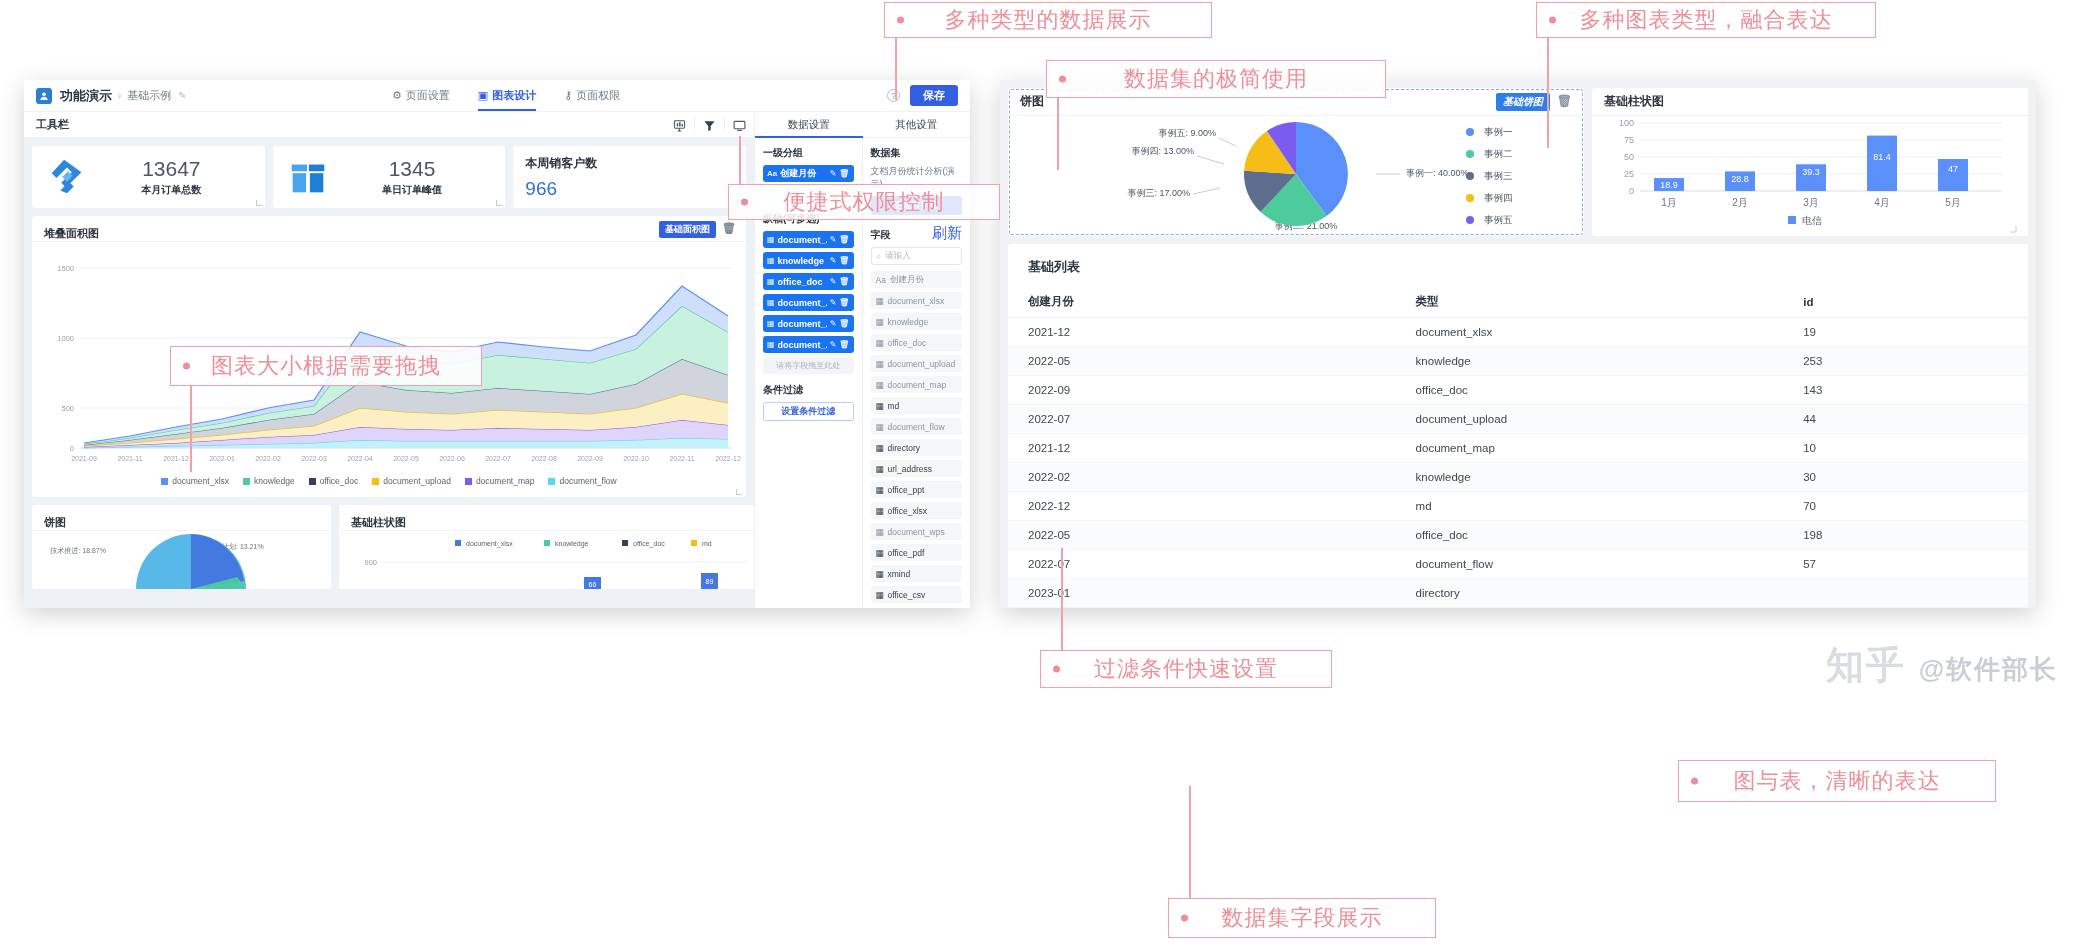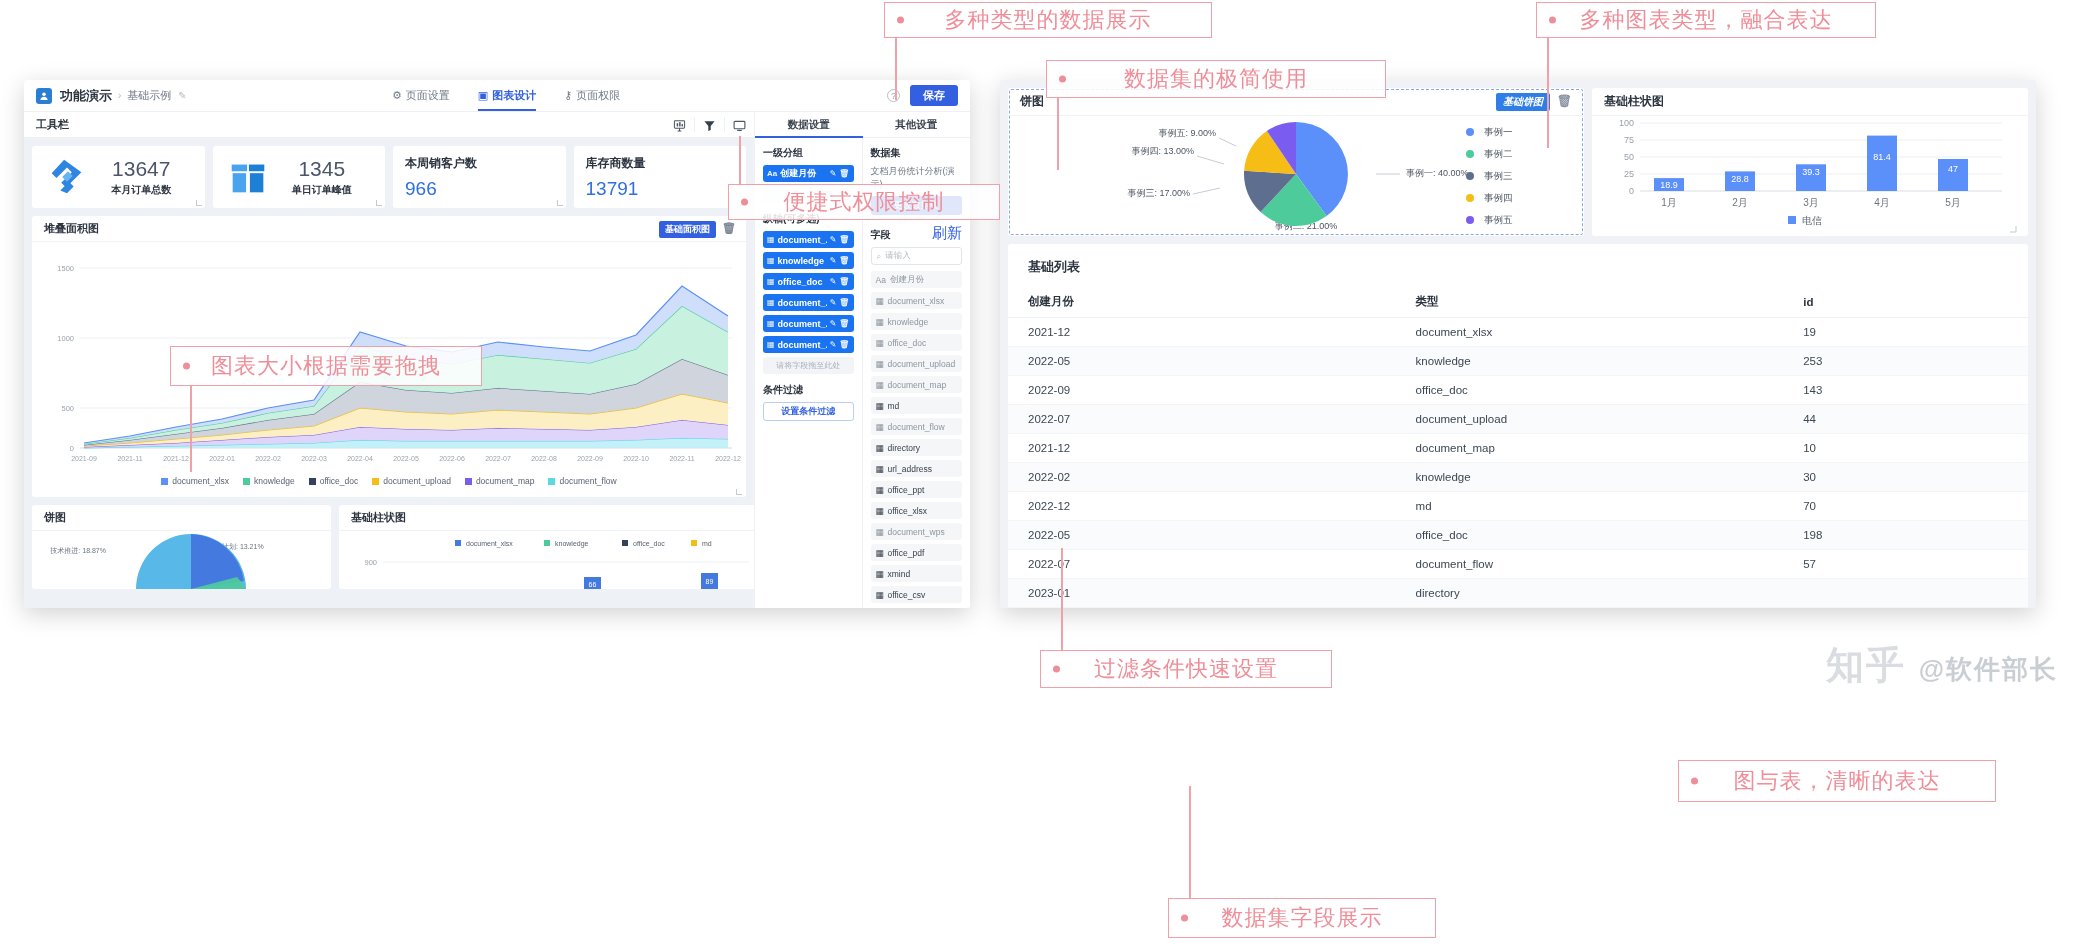--- a/index.html
+++ b/index.html
@@ -112,21 +112,21 @@
   .kpi-num { font-size: 21px; color: #4a5568; font-weight: 300; line-height: 1.1;}
   .kpi-lab { font-size: 10px; color: #2c3440; font-weight: bold; margin-top: 2px;}
   .kpi-b { flex-direction: column; align-items: flex-start; justify-content: center; }
   .kpi-b .t { font-size: 12px; color: #2c3440; font-weight: bold; }
   .kpi-b .v { font-size: 19px; color: #2f6fe0; margin-top: 6px; }
 
   .panel {
     background: #fff; border-radius: 3px; position: relative; margin-bottom: 8px;
   }
   .panel-hd {
-    height: 26px; display: flex; align-items: center; padding: 0 12px;
+    height: 26px; display: flex; align-items: flex-end; padding: 0 12px;
     font-size: 11px; font-weight: bold; color: #2c3440;
     border-bottom: 1px solid #f0f2f5; position: relative;
   }
   .tag-btn {
     position: absolute; right: 30px; top: 5px;
     background: #3360e0; color: #fff; font-size: 9px; font-weight: bold;
     padding: 2px 6px; border-radius: 2px;
   }
   .trash-ic { position: absolute; right: 10px; top: 6px; font-size: 11px; color: #7a8494; }
   .area-chart { height: 255px; position: relative; }
@@ -141,21 +141,21 @@
   .bp { background: #fff; border-radius: 3px; position: relative; }
 
   
   .ed-side {
     width: 216px; border-left: 1px solid #eef0f3; display: flex; flex-direction: column;
     background: #fff;
   }
   .side-tabs { display: flex; height: 26px; border-bottom: 1px solid #eef0f3; }
   .side-tab {
     flex: 1; display: flex; align-items: center; justify-content: center;
-    font-size: 10.5px; color: #3b4450; font-weight: bold; position: relative;
+    font-size: 10.5px; color: #3b4450; font-weight: normal; position: relative;
   }
   .side-tab.active:after {
     content: ""; position: absolute; left: 0; right: 0; bottom: -1px; height: 2px; background: #3360e0;
   }
   .side-cols { display: flex; flex: 1; overflow: hidden; }
   .side-col { padding: 8px 8px; overflow: hidden; }
   .side-col.left { width: 108px; border-right: 1px solid #eef0f3;}
   .side-col.right { width: 108px; }
   .sec-t { font-size: 10px; font-weight: bold; color: #2c3440; margin-bottom: 5px; }
   .sec-t2 { font-size: 9px; color: #6b7684; margin-bottom: 5px; }
@@ -343,25 +343,20 @@
               </div>
               <div class="resize"></div>
             </div>
 
             <div class="kpi kpi-b">
               <div class="t">本周销客户数</div>
               <div class="v">966</div>
               <div class="resize"></div>
             </div>
 
-            <div class="kpi kpi-b">
-              <div class="t">库存商数量</div>
-              <div class="v">13791</div>
-              <div class="resize"></div>
-            </div>
           </div>
 
           <div class="panel">
             <div class="panel-hd">
               <span>堆叠面积图</span>
               <div class="tag-btn">基础面积图</div>
               <div class="trash-ic">🗑</div>
             </div>
             <div class="area-chart">
               <svg width="714" height="232" viewBox="0 0 714 232" style="display:block">

